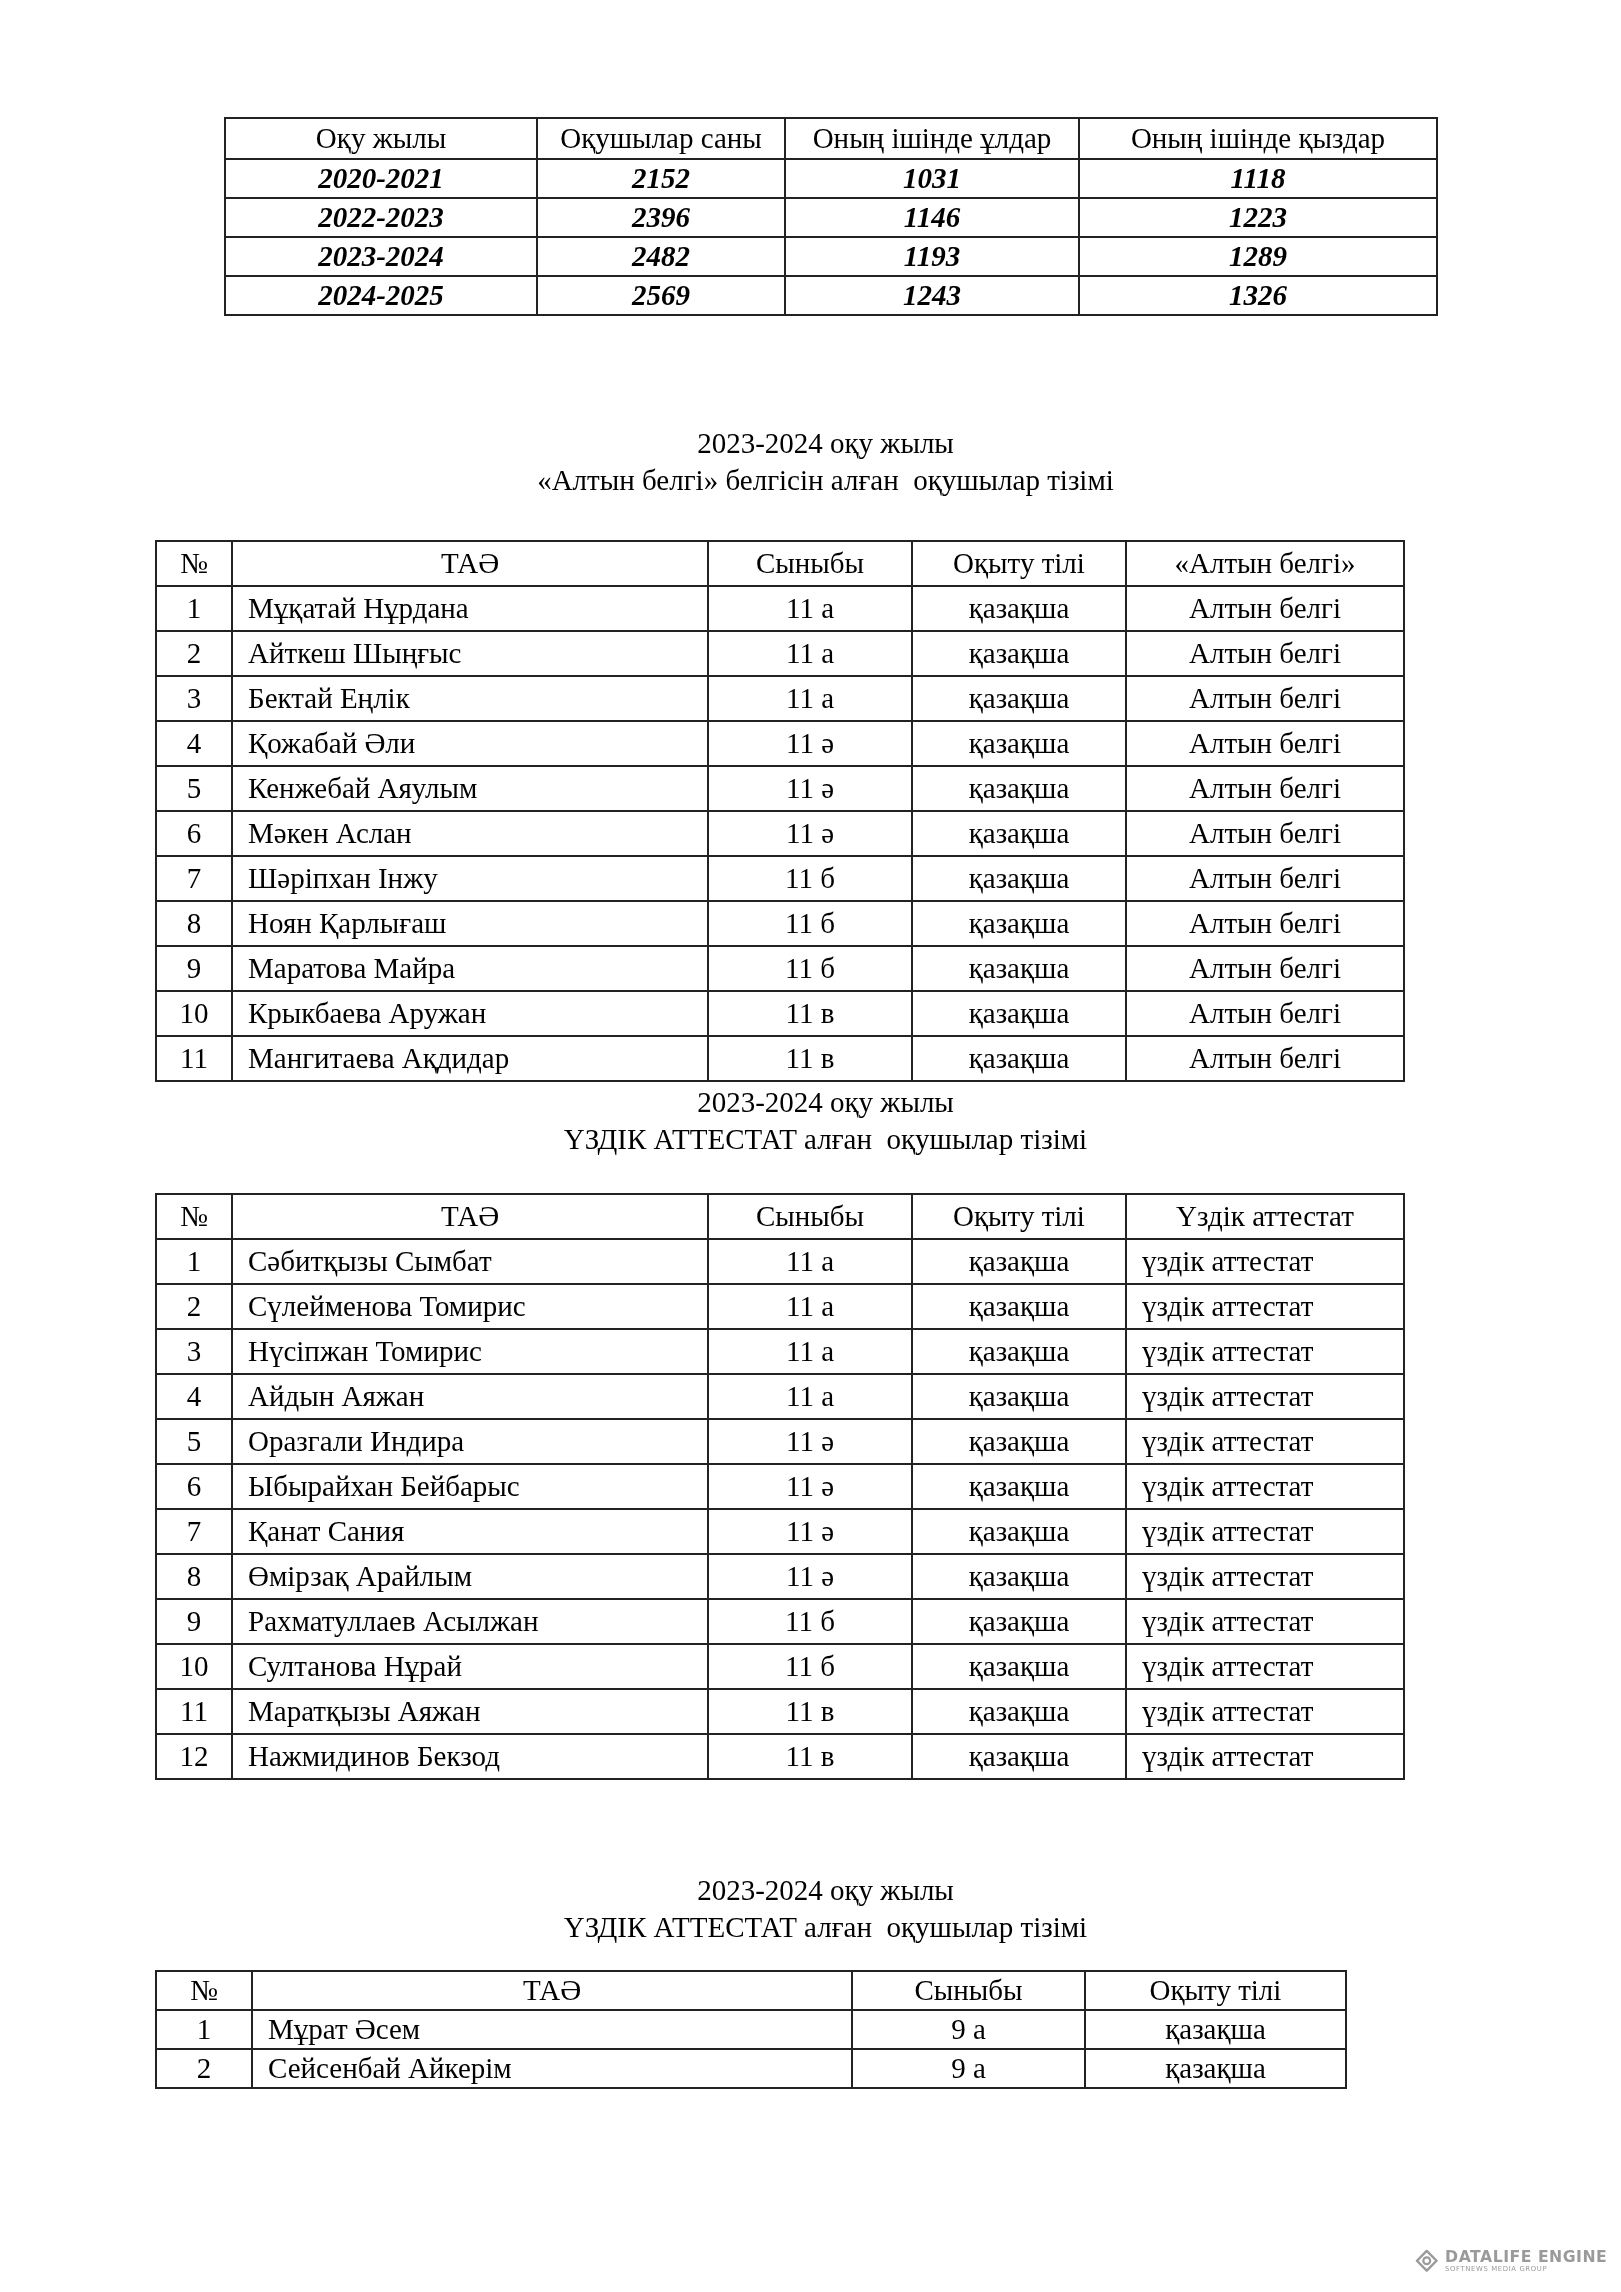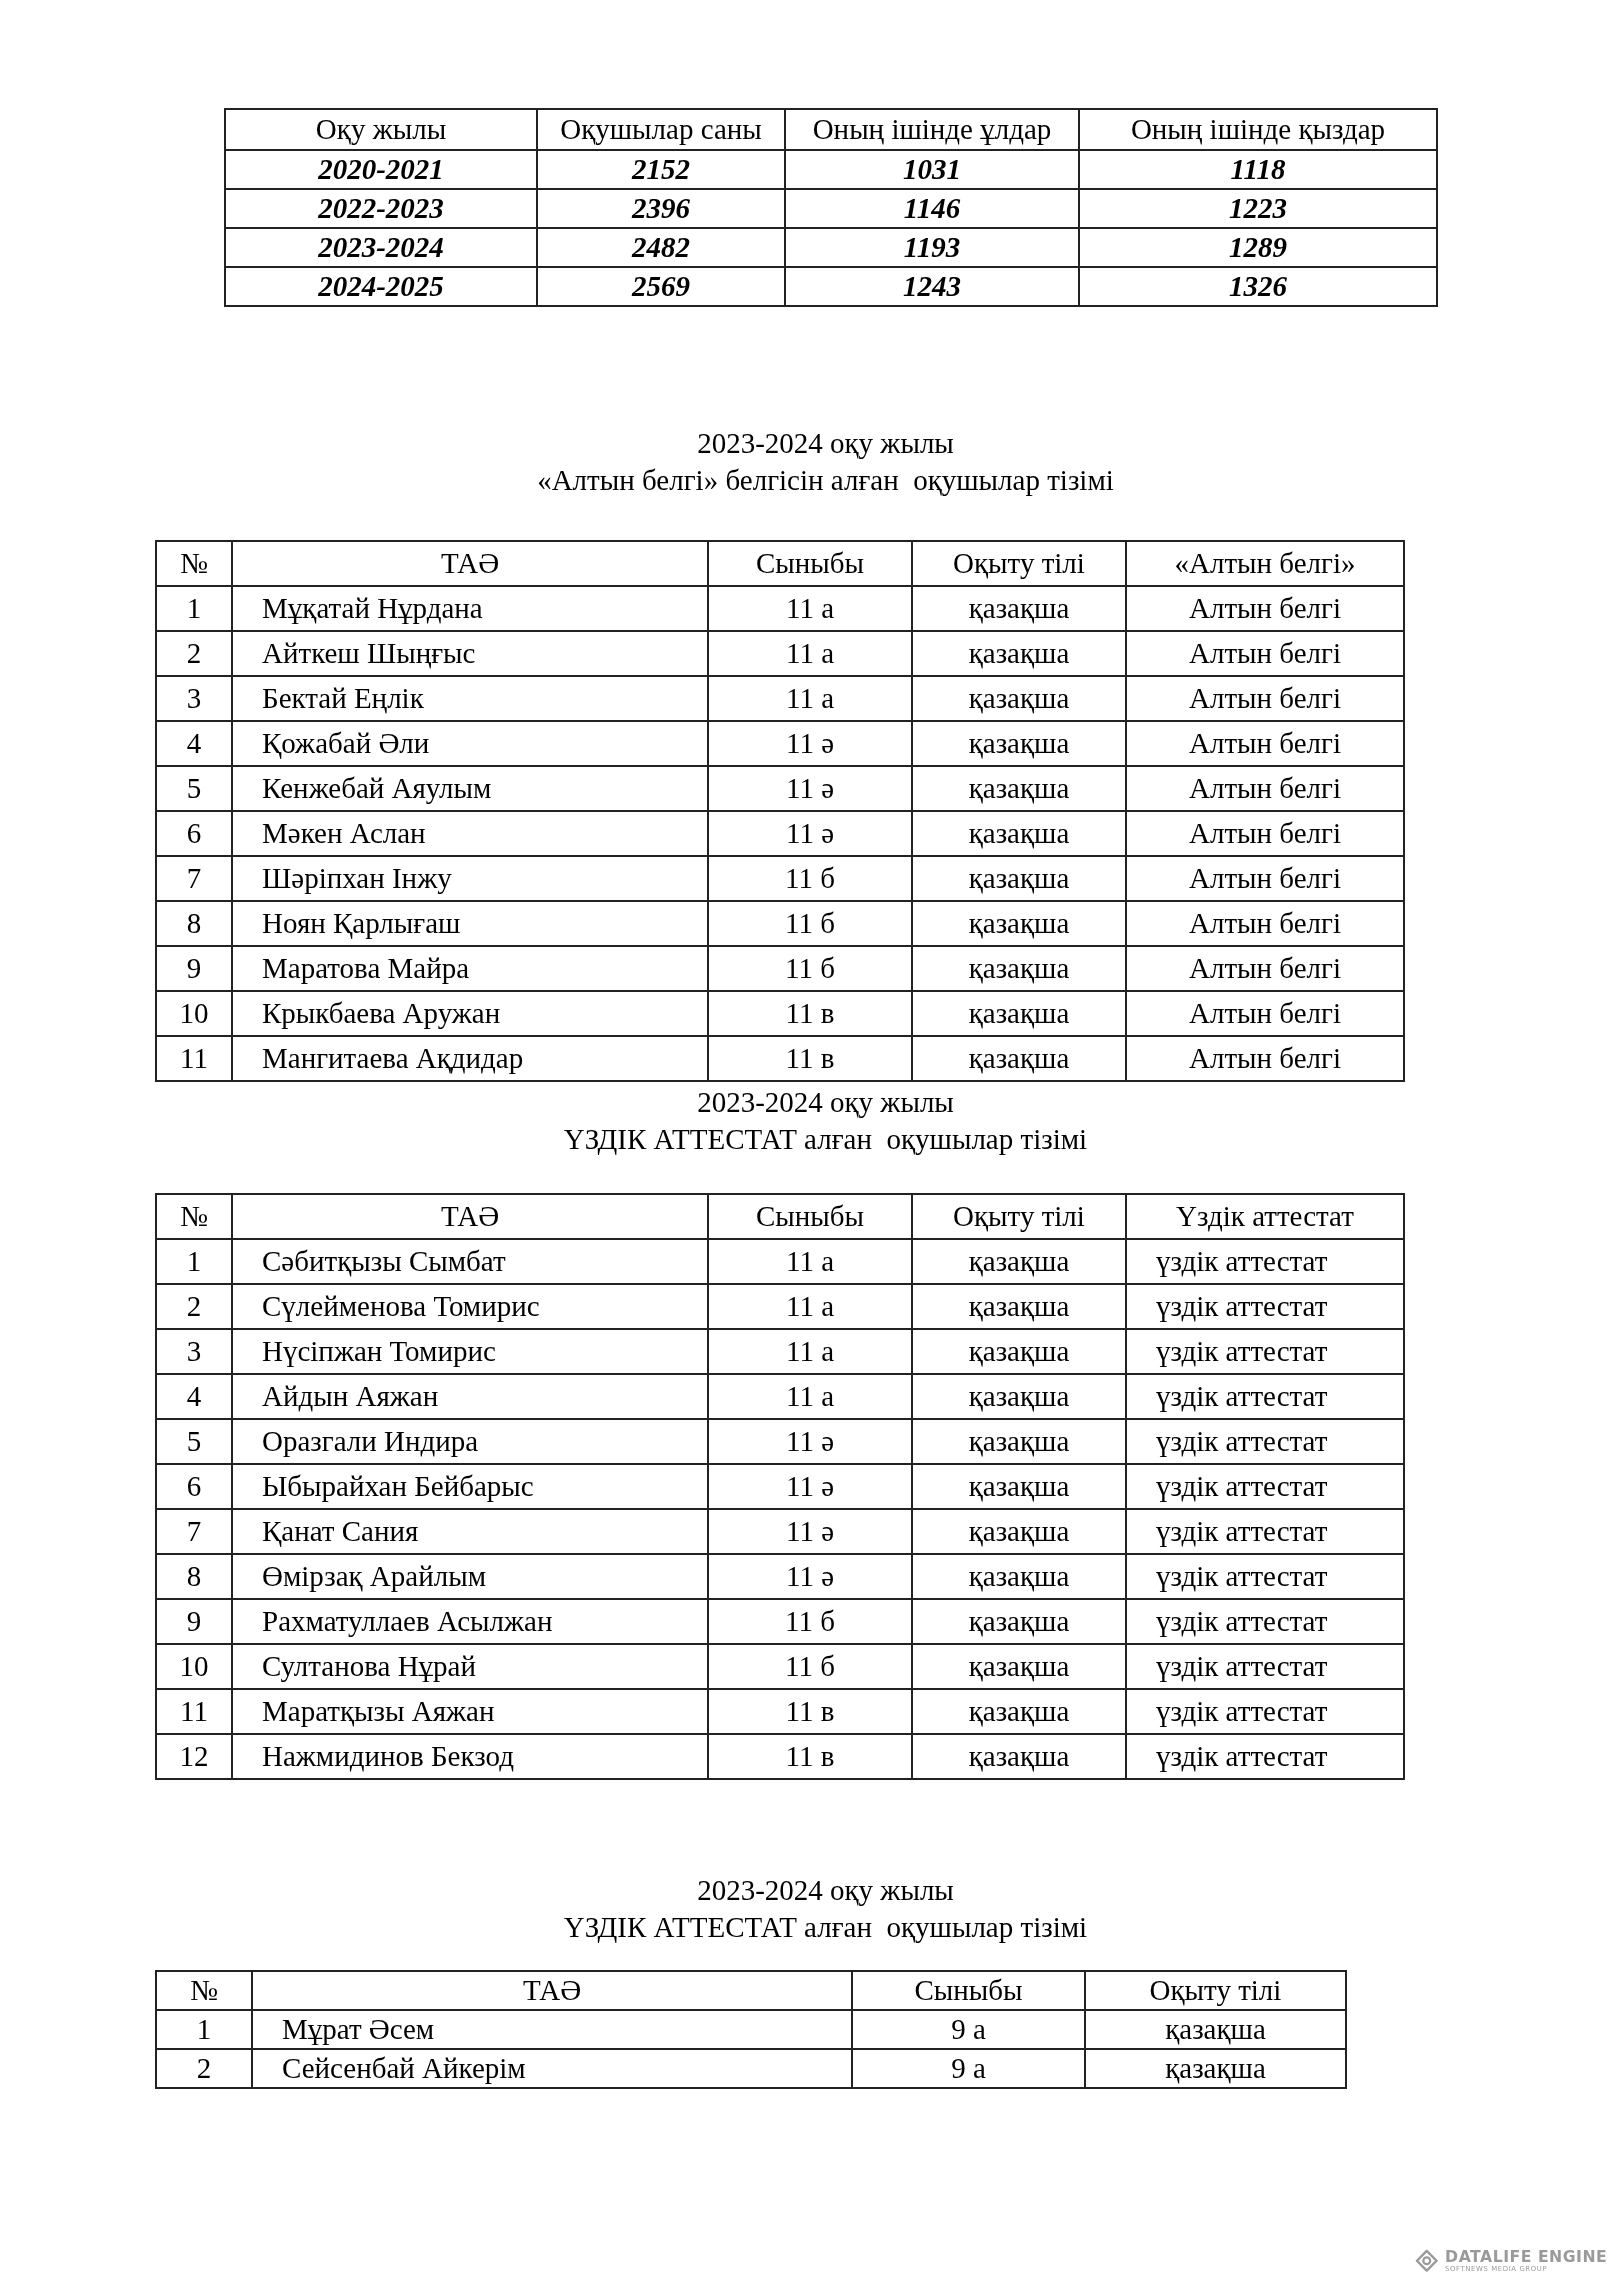--- a/index.html
+++ b/index.html
@@ -1,34 +1,34 @@
 <!DOCTYPE html>
 <html><head>
 <meta charset="utf-8">
 <style>
   html, body { margin: 0; padding: 0; background: #ffffff; }
   body { width: 1621px; height: 2293px; position: relative; overflow: hidden;
          font-family: "Liberation Serif", "DejaVu Serif", serif; color: #000; }
   table { position: absolute; border-collapse: collapse; table-layout: fixed; }
   td, th { border: 2px solid #222; padding: 0; font-weight: normal; font-size: 29px;
            line-height: 1; white-space: nowrap; overflow: hidden; }
-  .t1 { left: 224px; top: 108px; width: 1211px; }
+  .t1 { left: 224px; top: 117px; width: 1211px; }
   .t1 th { height: 39px; text-align: center; }
   .t1 td { height: 37px; text-align: center; font-weight: bold; font-style: italic; }
   .t2 { left: 155px; top: 540px; width: 1249px; }
   .t2 th { height: 43px; text-align: center; }
   .t2 td { height: 43px; }
   .t3 { left: 155px; top: 1193px; width: 1249px; }
   .t3 th { height: 43px; text-align: center; }
   .t3 td { height: 43px; }
   .t4 { left: 155px; top: 1970px; width: 1190px; }
   .t4 th { height: 37px; text-align: center; }
   .t4 td { height: 37px; }
   .c { text-align: center; }
-  .l { text-align: left; padding-left: 29px; }
+  .l { text-align: left; padding-left: 15px; }
   .heading { position: absolute; left: 15px; width: 1621px; text-align: center; font-size: 29px; line-height: 37px; }
   .h1 { top: 425px; } .h2 { top: 1084px; } .h3 { top: 1872px; }
   .heading div { white-space: pre; }
   .watermark { position: absolute; right: 13.7px; bottom: 19.6px; display: flex; align-items: center; gap: 7px; color: #9a9a9a;
                font-family: "DejaVu Sans", sans-serif; }
   .wm-text .t { font-size: 15.7px; font-weight: bold; letter-spacing: 0.5px; line-height: 15.7px; }
   .wm-text .s { font-size: 6.9px; letter-spacing: 0.6px; line-height: 8.8px; }
 </style>
 </head>
 <body>

